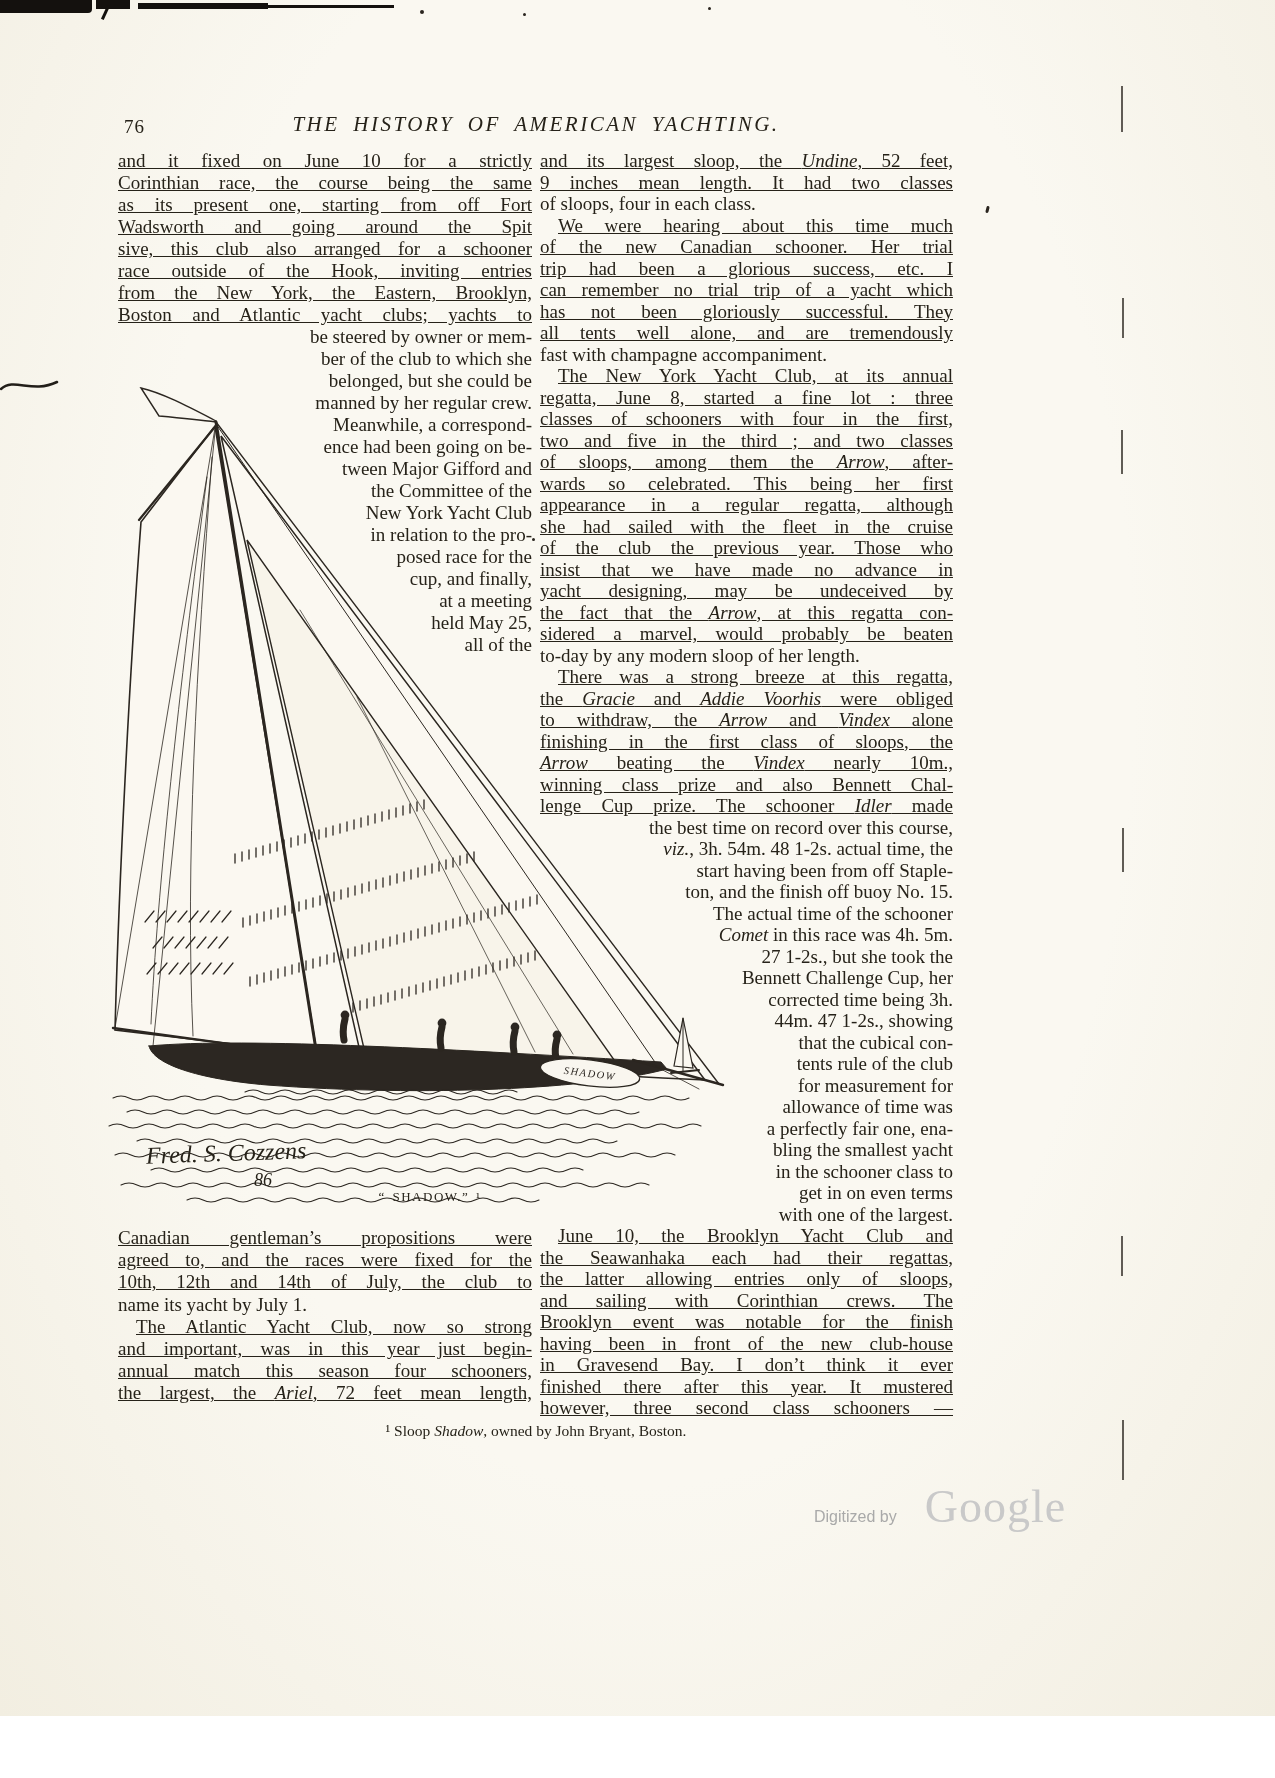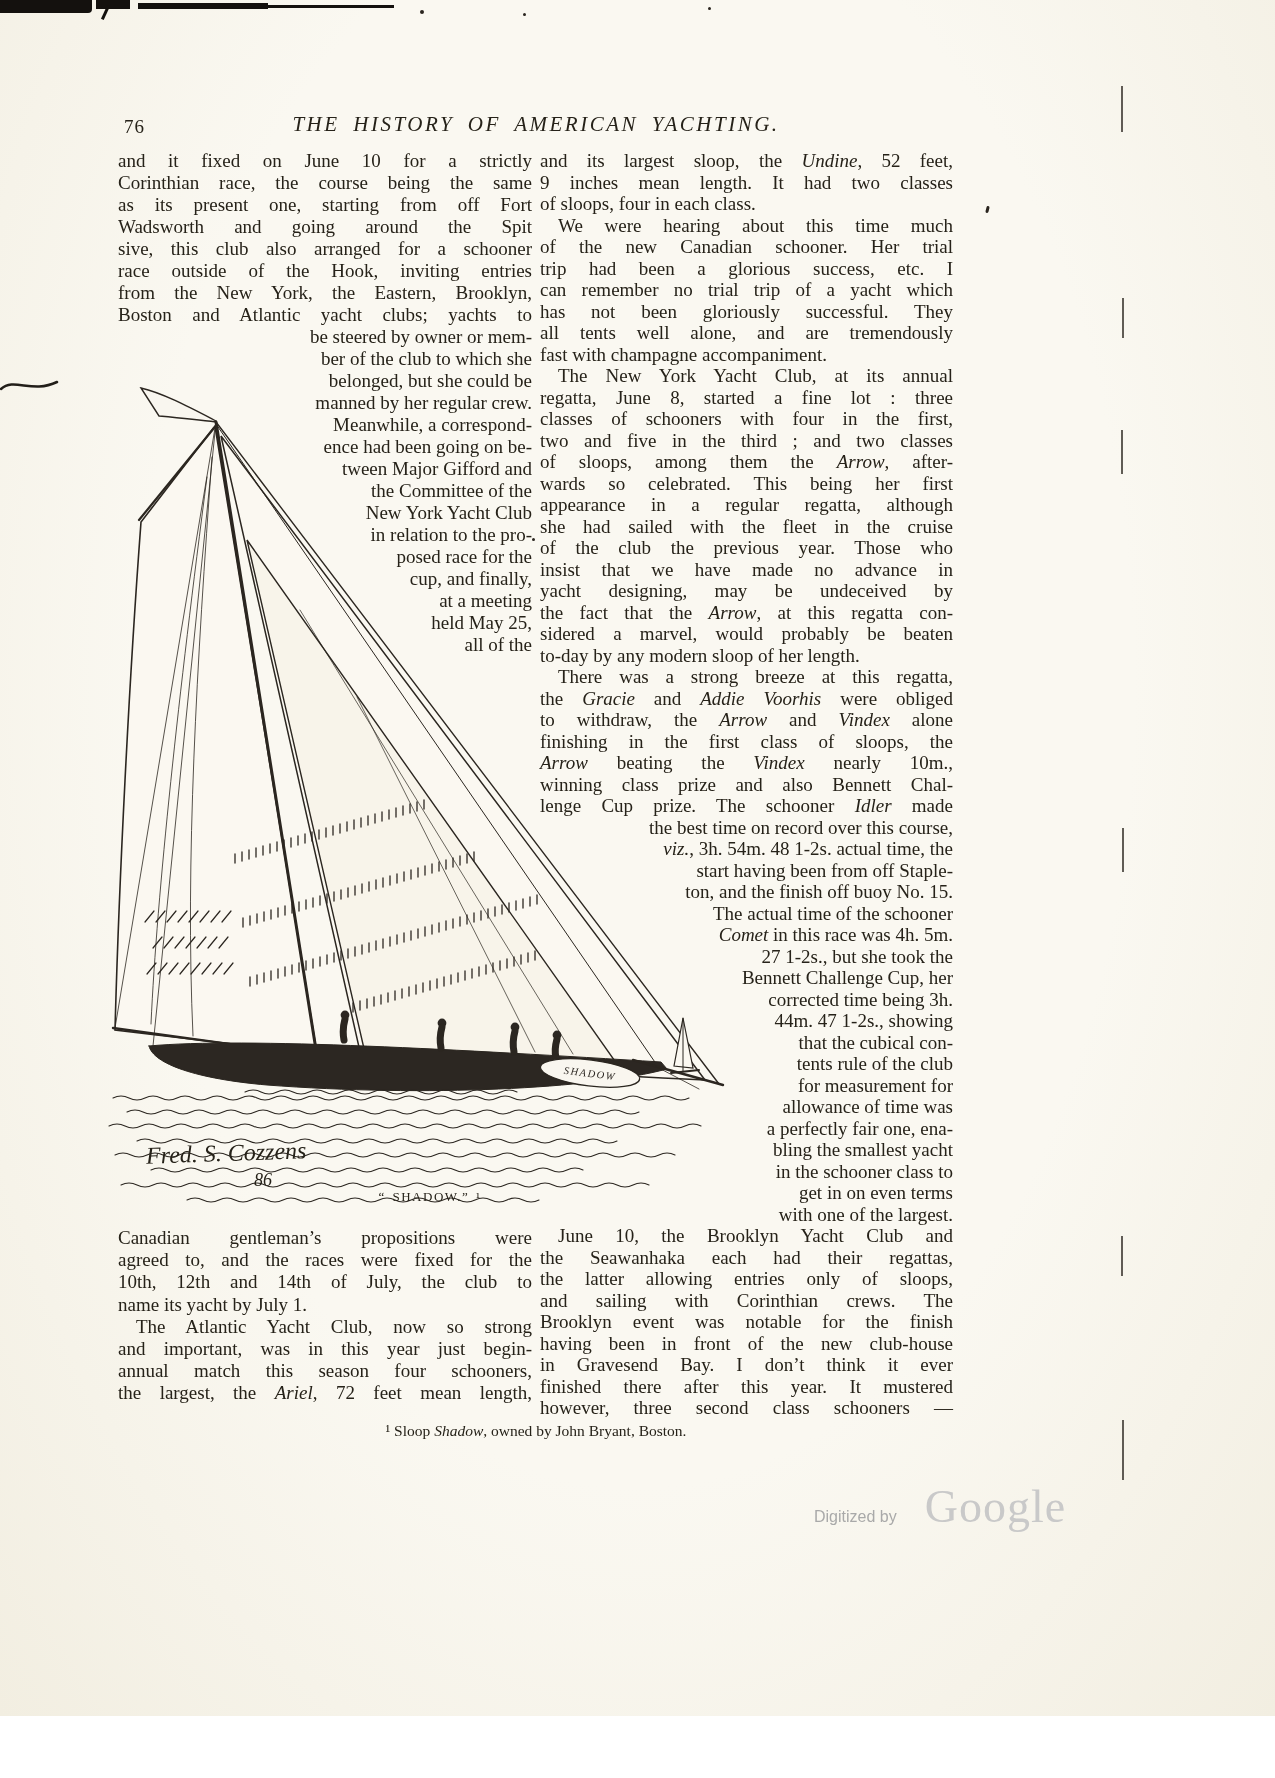--- a/index.html
+++ b/index.html
@@ -15,21 +15,21 @@
   
   .pagenum { position:absolute; left:124px; top:116px; font-size:19px; letter-spacing:1px; }
   .title { position:absolute; left:118px; top:112px; width:836px; text-align:center;
            font-style:italic; font-size:21px; letter-spacing:2.5px; word-spacing:6px; }
   
   .col { position:absolute; font-size:19px; }
   #leftTop   { left:118px; top:150px;  width:414px; line-height:22px; }
   #leftBottom{ left:118px; top:1227px; width:414px; line-height:22.2px; }
   #rightCol  { left:540px; top:150px;  width:413px; line-height:21.5px; }
   .ln { display:block; }
-  .ln.j  { text-align:justify; text-align-last:justify; }
+  .ln.j  { text-align:justify; text-align-last:justify;text-decoration:underline; }
   .ln.jl { text-align:left; text-align-last:left; }
   .ln.ind{ text-indent:18px; }
   .ln.r, .wrap .ln { text-align:left; text-align-last:right; }
   
   .signature { position:absolute; left:146px; top:1140px; font-style:italic; font-size:24px;
                transform:rotate(-2deg); }
   .sig-year  { position:absolute; left:254px; top:1170px; font-style:italic; font-size:18px; }
   .caption   { position:absolute; left:300px; top:1189px; width:260px; text-align:center;
                font-size:13px; letter-spacing:1.5px; word-spacing:2px; }
   

